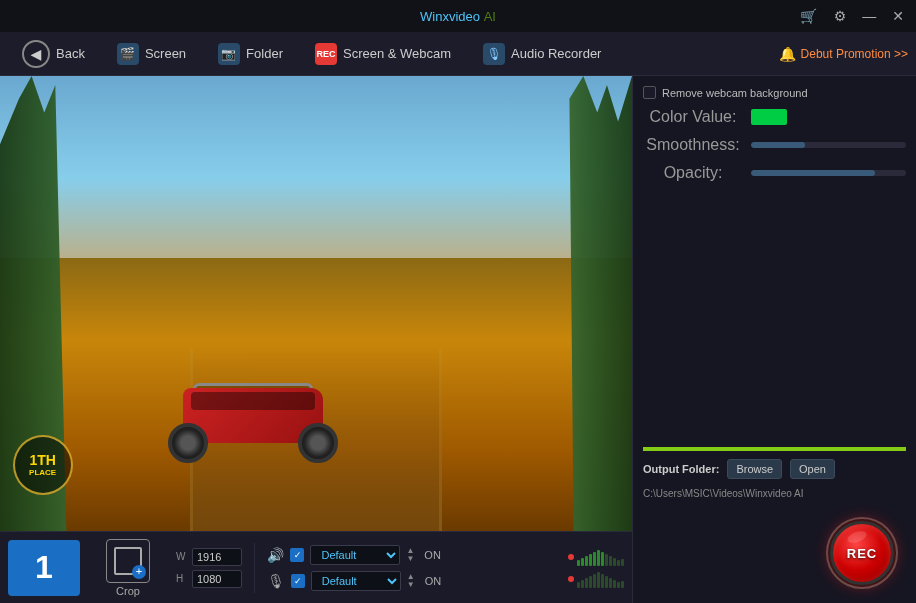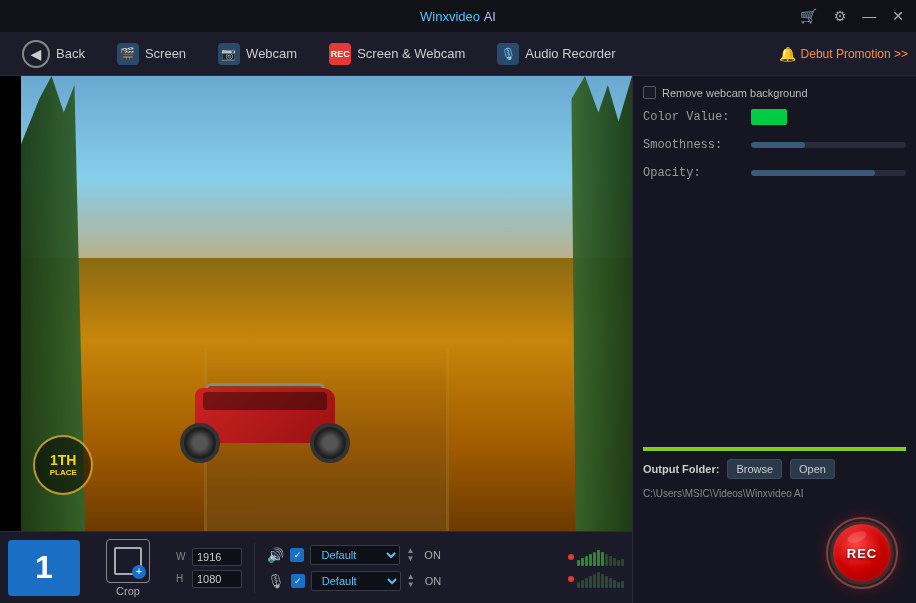--- a/index.html
+++ b/index.html
@@ -109,21 +109,20 @@
       flex: 0 0 632px;
       display: flex;
       flex-direction: column;
       background: #111;
     }
     .video-area {
       flex: 1;
       position: relative;
       overflow: hidden;
       background: #000;
-      padding-left: 21px;
     }
     
     .video-bg {
       width: 100%;
       height: 100%;
       background:
         radial-gradient(ellipse at 50% 60%, #c8860a 0%, #8B4513 40%, #5a3010 100%);
       position: relative;
       overflow: hidden;
     }
@@ -430,25 +429,24 @@
     }
 
     
     .setting-row {
       display: flex;
       align-items: center;
       gap: 8px;
       height: 20px;
     }
     .setting-label {
-      font-size: 12px;
+      font-size: 16px;
       color: #999;
       width: 100px;
-      text-align: left;
-      font-family: Liberation Mono, monospace;
+      text-align: center;
     }
     .setting-value-box {
       width: 30px;
       height: 14px;
       background: #00cc44;
       border-radius: 2px;
     }
     .setting-slider {
       flex: 1;
       height: 6px;
@@ -554,21 +552,21 @@
       flex-direction: column;
       gap: 4px;
     }
   </style>
 </head>
 <body>
 
 <div class="title-bar">
   <div style="flex:1"></div>
   <div class="title-bar-title">
-    <span>Winxvideo</span>&nbsp;<span style="color:#c4b5fd">AI</span>
+    <span>Winxvideo</span>&nbsp;<span style="color:#4d7c0f">AI</span>
   </div>
   <div class="title-bar-controls">
     <span class="title-icon">🛒</span>
     <span class="title-icon">⚙</span>
     <span class="title-icon">—</span>
     <span class="title-icon">✕</span>
   </div>
 </div>
 
 <div class="nav-bar">
@@ -577,21 +575,21 @@
     <span>Back</span>
   </button>
 
   <button class="nav-btn">
     <span class="nav-icon">🎬</span>
     <span>Screen</span>
   </button>
 
   <button class="nav-btn">
     <span class="nav-icon">📷</span>
-    <span>Webcam</span>
+    <span>Folder</span>
   </button>
 
   <button class="nav-btn active">
     <span class="nav-icon" style="background:#e53935;color:white;font-size:9px;font-weight:bold;">REC</span>
     <span>Screen &amp; Webcam</span>
   </button>
 
   <button class="nav-btn">
     <span class="nav-icon">🎙</span>
     <span>Audio Recorder</span>

